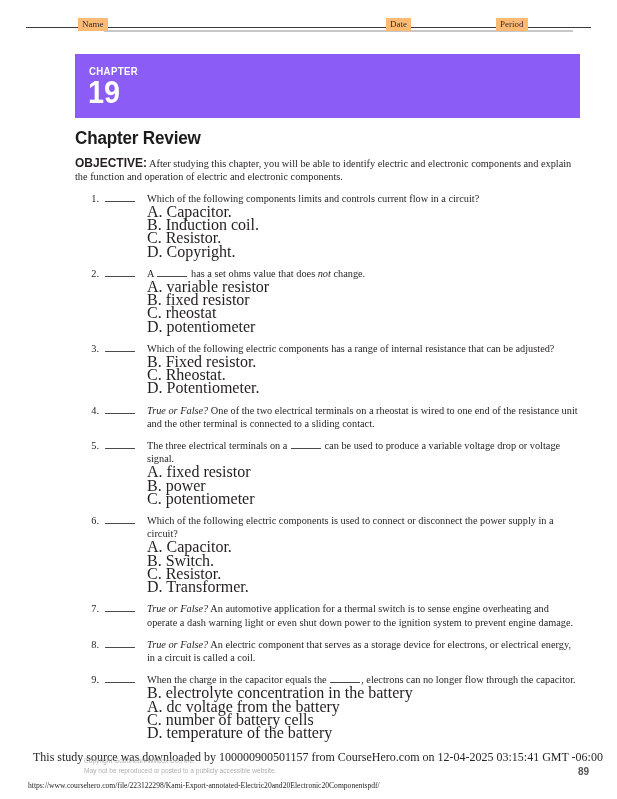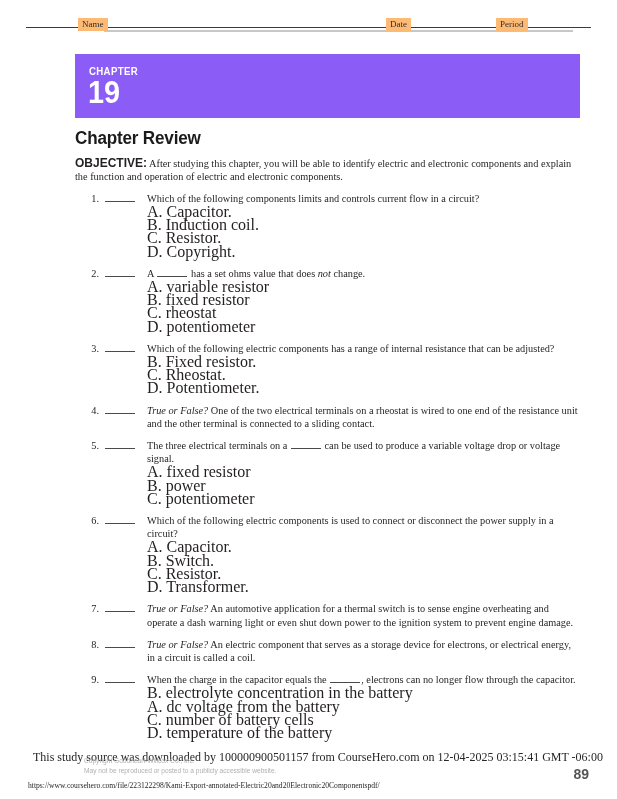--- a/index.html
+++ b/index.html
@@ -200,21 +200,21 @@
     line-height: 9.6px;
     color: #b0b0b0;
     white-space: nowrap;
   }
   .page-number {
     position: absolute;
     right: 28px;
     top: 18px;
     font-family: "Liberation Sans", sans-serif;
     font-weight: bold;
-    font-size: 14px;
+    font-size: 10px;
     color: #555555;
   }
   .source-url {
     position: absolute;
     left: 28px;
     top: 33px;
     font-size: 7.6px;
     line-height: 10px;
     color: #262626;
     white-space: nowrap;

